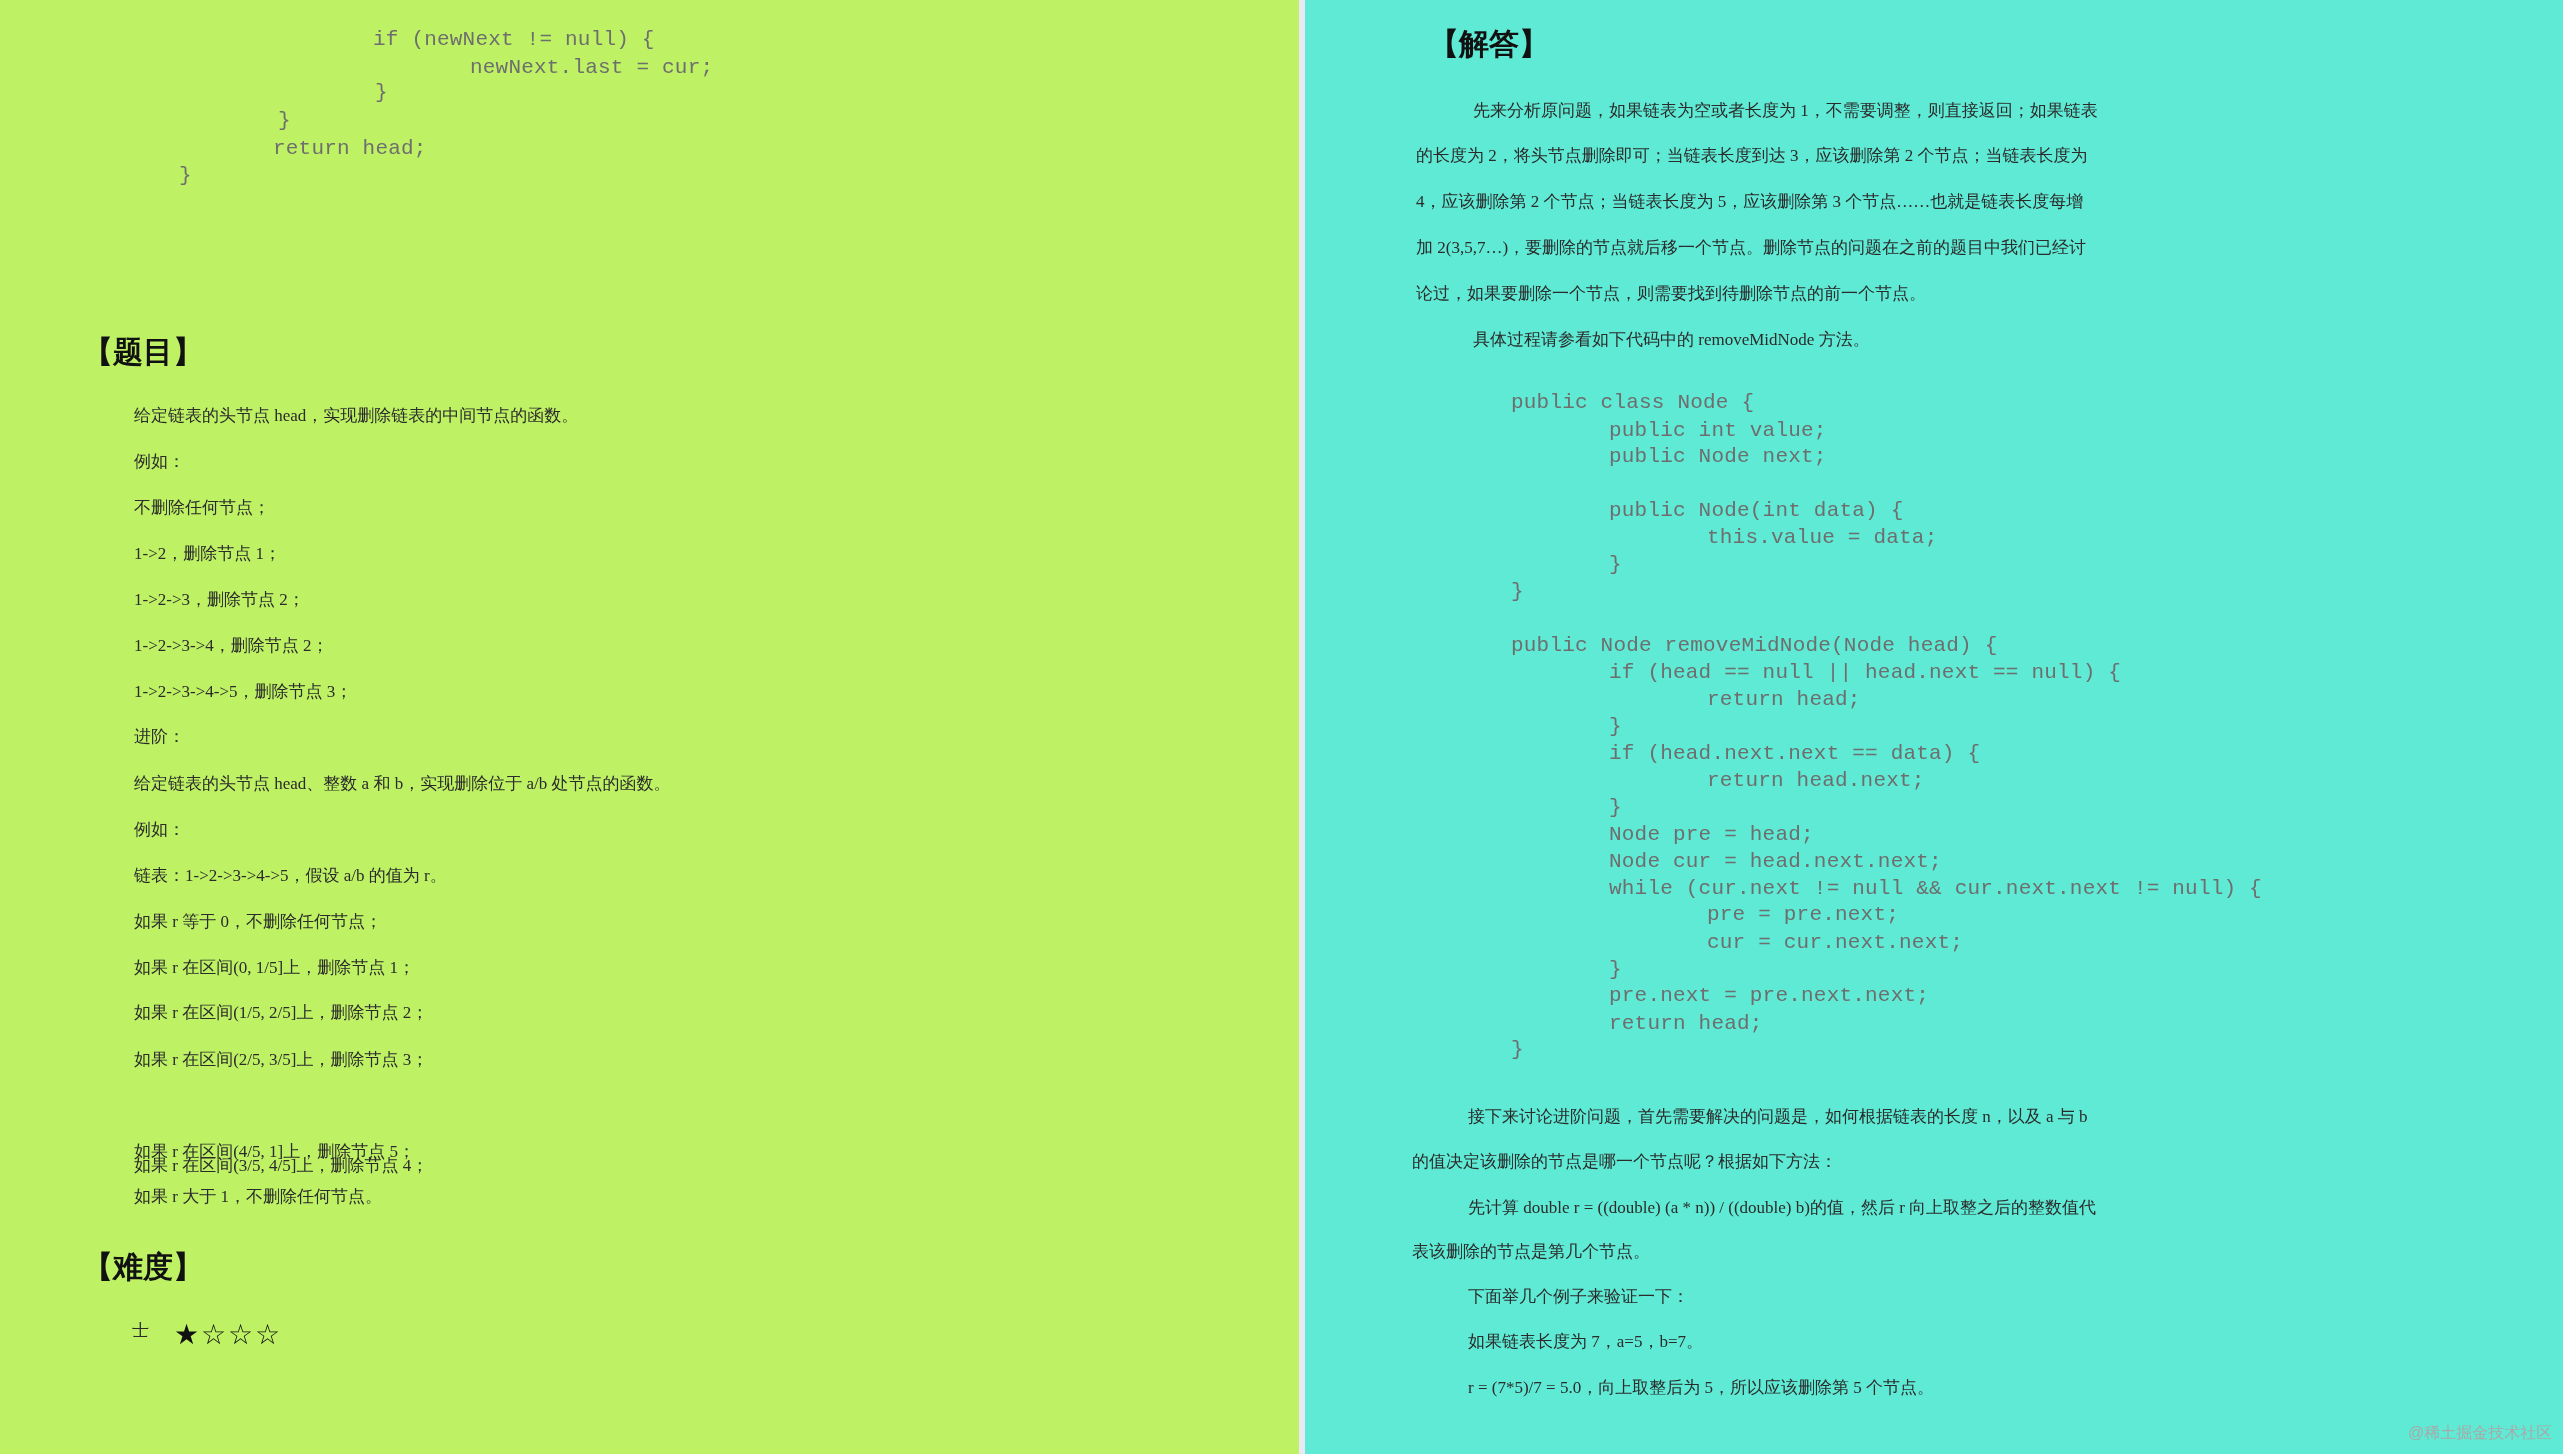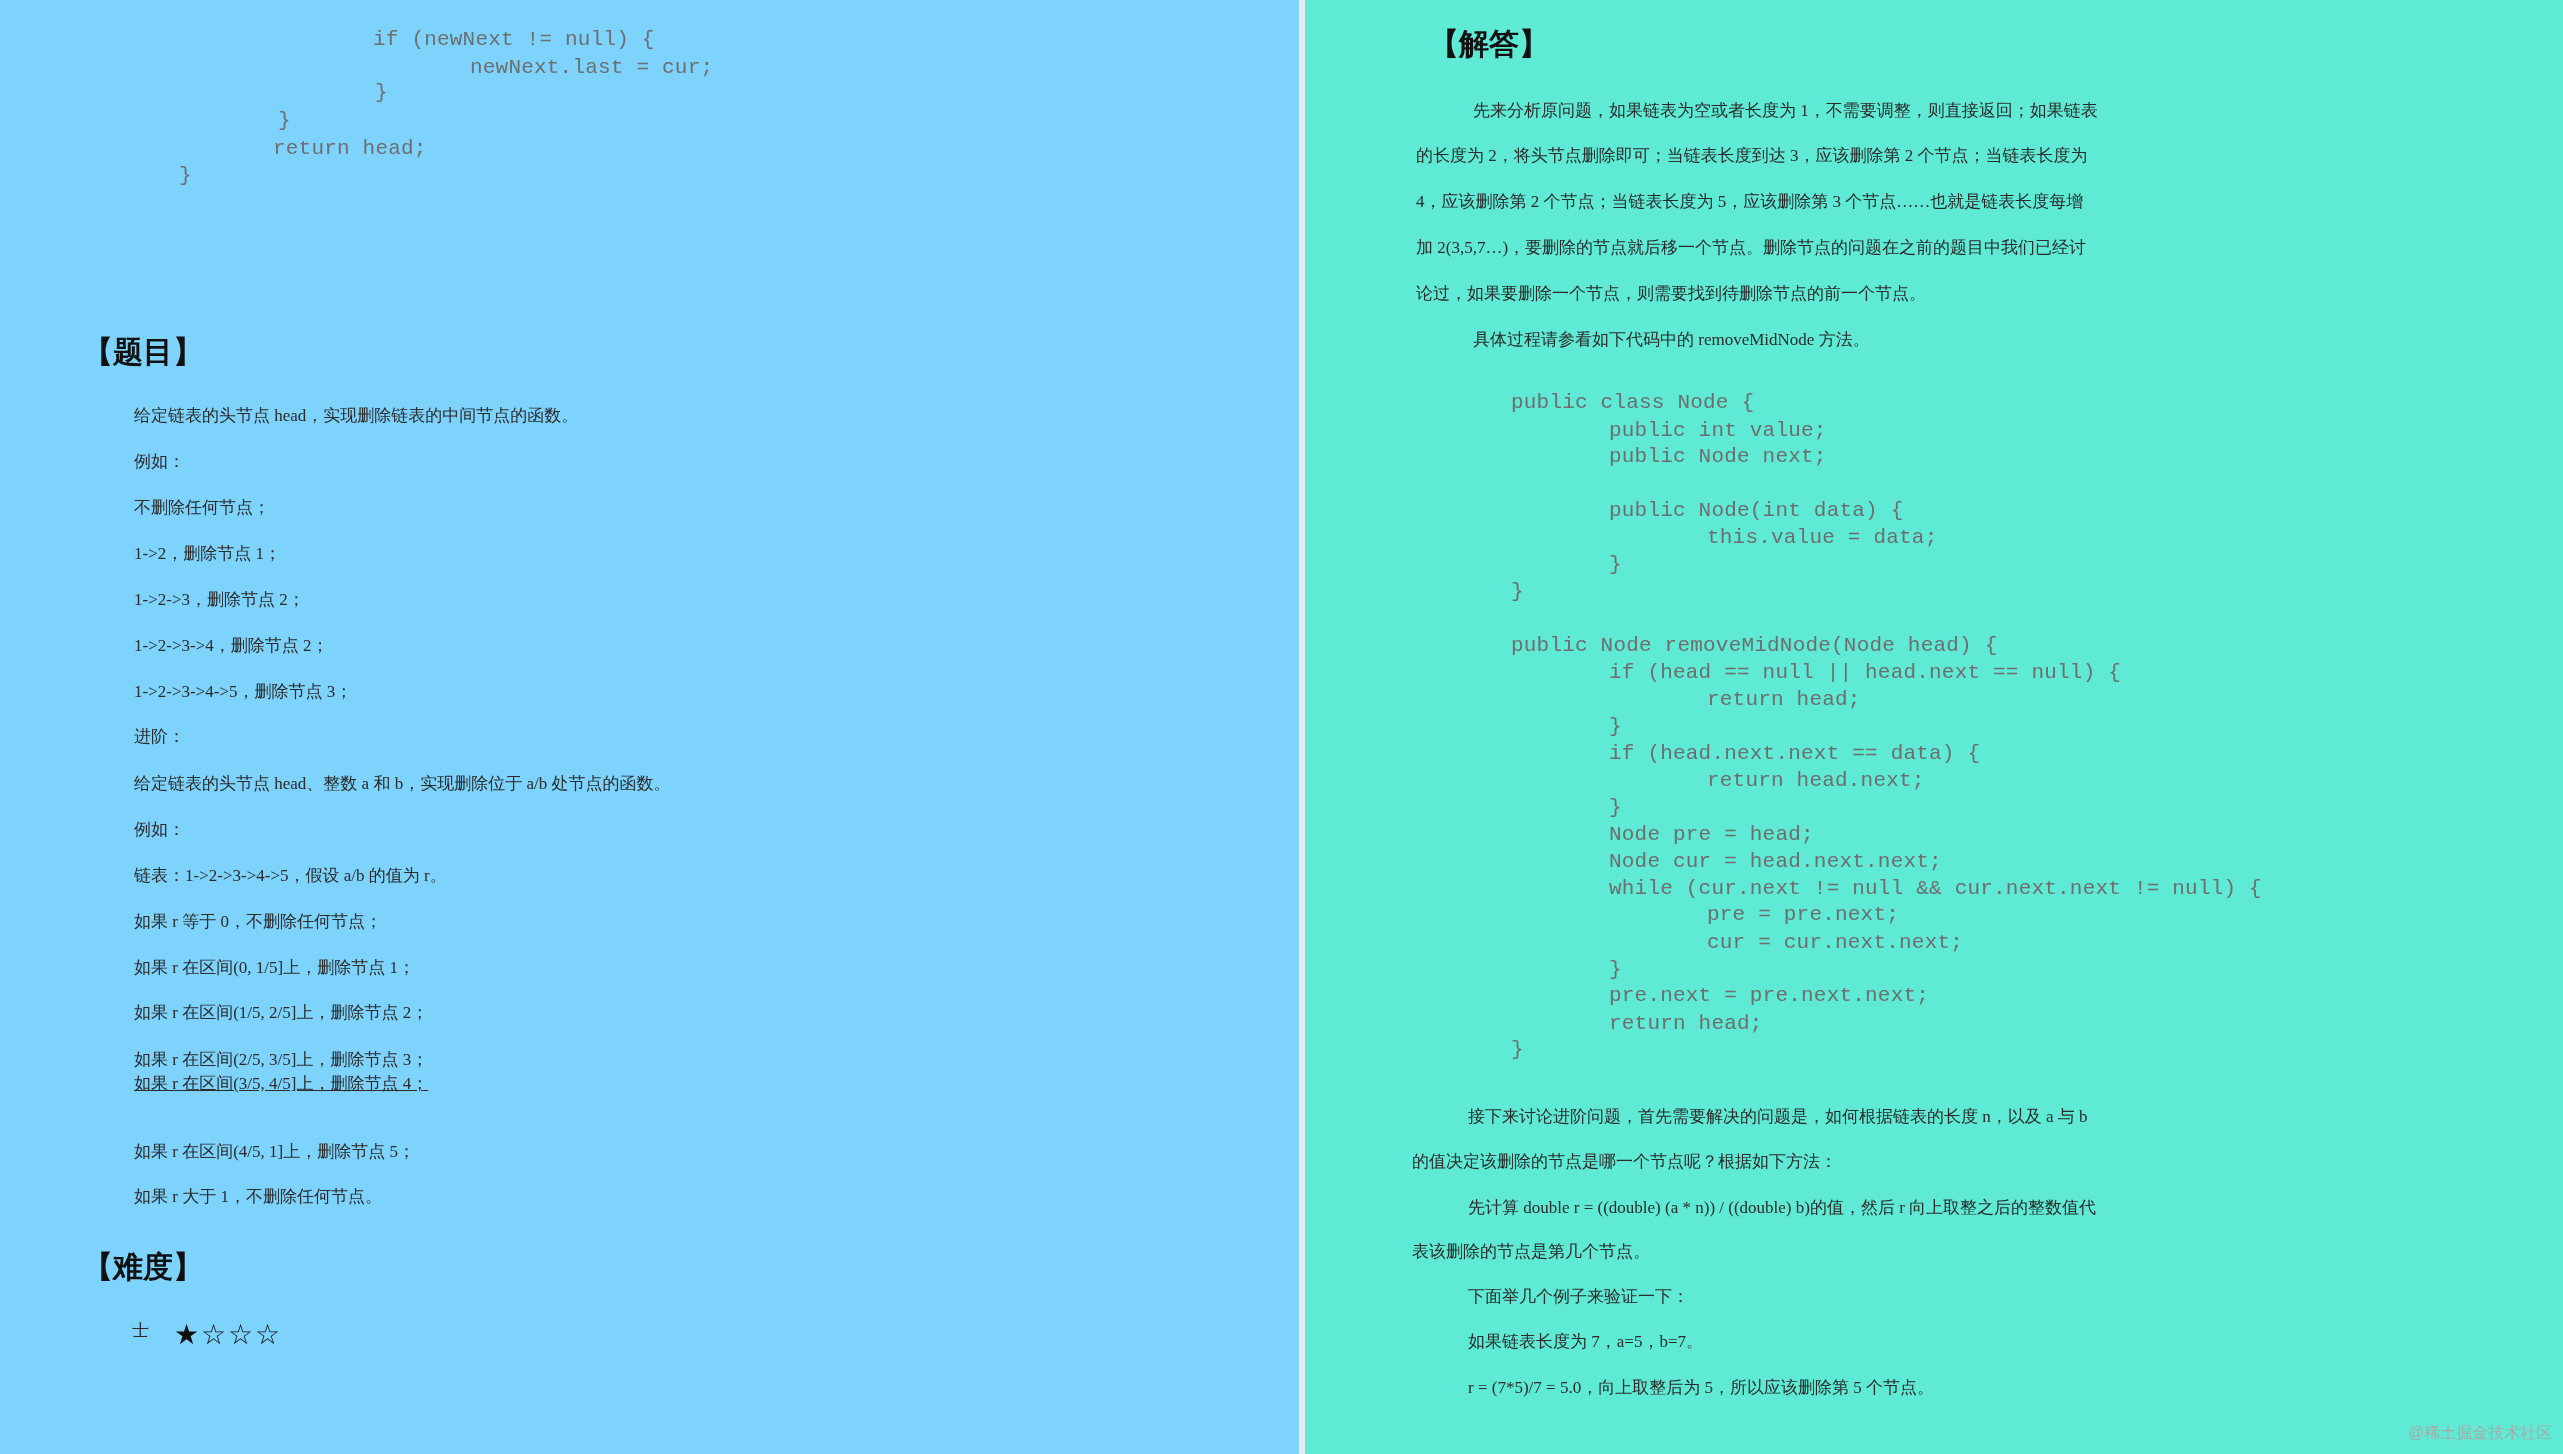--- a/index.html
+++ b/index.html
@@ -1,18 +1,18 @@
 <!DOCTYPE html>
 <html style="font-size:15px"><head>
 <meta charset="utf-8">
 <style>
   html, body { margin: 0; padding: 0; background: #ffffff; }
   body { width: 2563px; height: 1454px; position: relative; overflow: hidden;
          font-family: "Liberation Serif", "DejaVu Serif", serif; color: #2a2a2a; }
-  .page { position: absolute; top: 0; height: 1454px; background: #7dd3fc; }
+  .page { position: absolute; top: 0; height: 1454px; background: #bef264; }
   .page-left { left: 0; width: 1299px; }
   .page-right { left: 1305px; width: 1258px; background: #5eead4; }
   .divider { position: absolute; left: 1299px; top: 0; width: 5.7px; height: 1454px; background: #e9e9f5; }
   .line { position: absolute; white-space: nowrap; line-height: 1; }
   .code { font-family: "Liberation Mono", "DejaVu Sans Mono", monospace; font-size: 21px; color: #6e6e6e; letter-spacing: 0.2px; }
   .body-text { font-size: 17px; color: #2b2b2b; }
   .title { font-family: "Liberation Sans", "DejaVu Sans", sans-serif; font-size: 41px; color: #111; }
   .section { font-family: "Liberation Sans", "DejaVu Sans", sans-serif; font-size: 30px; color: #111; font-weight: bold; }
   .stars { font-size: 28px; color: #111; letter-spacing: 1.9px; }
   .watermark { font-family: "Liberation Sans", "DejaVu Sans", sans-serif; font-size: 16px; color: #a9a9a9; }
@@ -41,21 +41,21 @@
       <div class="line body-text" style="left:134px; top:637px;">1-&gt;2-&gt;3-&gt;4，删除节点 2；</div>
       <div class="line body-text" style="left:134px; top:683px;">1-&gt;2-&gt;3-&gt;4-&gt;5，删除节点 3；</div>
       <div class="line body-text" style="left:134px; top:728px;">进阶：</div>
       <div class="line body-text" style="left:134px; top:775px;">给定链表的头节点 head、整数 a 和 b，实现删除位于 a/b 处节点的函数。</div>
       <div class="line body-text" style="left:134px; top:821px;">例如：</div>
       <div class="line body-text" style="left:134px; top:867px;">链表：1-&gt;2-&gt;3-&gt;4-&gt;5，假设 a/b 的值为 r。</div>
       <div class="line body-text" style="left:134px; top:913px;">如果 r 等于 0，不删除任何节点；</div>
       <div class="line body-text" style="left:134px; top:959px;">如果 r 在区间(0, 1/5]上，删除节点 1；</div>
       <div class="line body-text" style="left:134px; top:1004px;">如果 r 在区间(1/5, 2/5]上，删除节点 2；</div>
       <div class="line body-text" style="left:134px; top:1051px;">如果 r 在区间(2/5, 3/5]上，删除节点 3；</div>
-      <div class="line body-text" style="left:134px; top:1075px;text-decoration:underline;">如果 r 在区间(3/5, 4/5]上，删除节点 4；</div>
+      <div class="line body-text" style="left:134px; top:1157px;">如果 r 在区间(3/5, 4/5]上，删除节点 4；</div>
       <div class="line body-text" style="left:134px; top:1143px;">如果 r 在区间(4/5, 1]上，删除节点 5；</div>
       <div class="line body-text" style="left:134px; top:1188px;">如果 r 大于 1，不删除任何节点。</div>
     </div>
 
   <div class="line section" style="left:83px; top:1252px;">【难度】</div>
   <div class="line body-text" style="left:132px; top:1322px;">士</div>
   <div class="line stars" style="left:174px; top:1321px;">★☆☆☆</div>
 </div>
 
 <div class="divider"></div>

